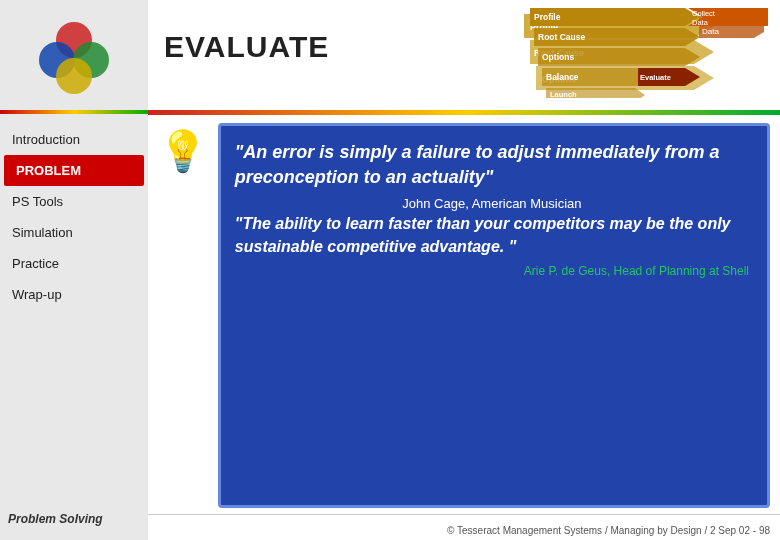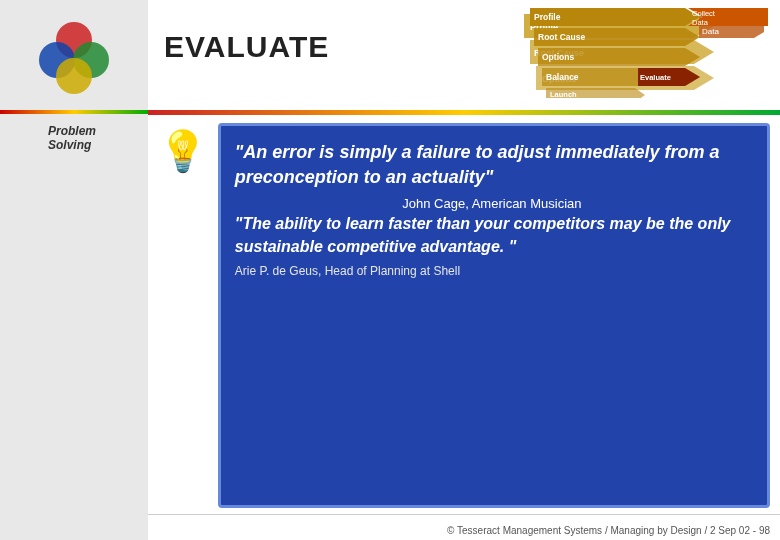--- a/index.html
+++ b/index.html
@@ -76,21 +76,20 @@
       border-radius: 2px;
       margin: 0 4px;
     }
 
     .sidebar-bottom {
       padding: 10px 8px 14px;
       font-size: 12px;
       color: #333;
       font-style: italic;
       font-weight: bold;
-      margin-left: 40px;
     }
 
     
     .main {
       flex: 1;
       display: flex;
       flex-direction: column;
       position: relative;
     }
 
@@ -184,22 +183,22 @@
       font-size: 16px;
       font-style: italic;
       font-weight: bold;
       color: #fff;
       line-height: 1.4;
       margin-bottom: 6px;
     }
 
     .quote-attr-2 {
       font-size: 12px;
-      color: #e5e5e5;
-      text-align: left;
+      color: #22c55e;
+      text-align: right;
     }
 
     
     .footer {
       font-size: 10px;
       color: #555;
       text-align: right;
       padding: 10px 10px 4px;
       border-top: 1px solid #ccc;
     }
@@ -210,20 +209,28 @@
 <div class="sidebar">
   <div class="sidebar-logo">
     <div class="logo-circles">
       <div class="circle circle-red"></div>
       <div class="circle circle-blue"></div>
       <div class="circle circle-green"></div>
       <div class="circle circle-yellow"></div>
     </div>
   </div>
   <div class="sidebar-divider"></div>
+  <nav class="sidebar-nav">
+    <div class="nav-item">Introduction</div>
+    <div class="nav-item active">PROBLEM</div>
+    <div class="nav-item">PS Tools</div>
+    <div class="nav-item">Simulation</div>
+    <div class="nav-item">Practice</div>
+    <div class="nav-item">Wrap-up</div>
+  </nav>
   <div class="sidebar-bottom">Problem Solving</div>
 </div>
 
 <div class="main">
   <div class="header">
     <div class="header-title">EVALUATE</div>
 
     <div class="nav-diagram">
       <svg class="nav-svg" viewBox="0 0 240 90" xmlns="http://www.w3.org/2000/svg">
 

